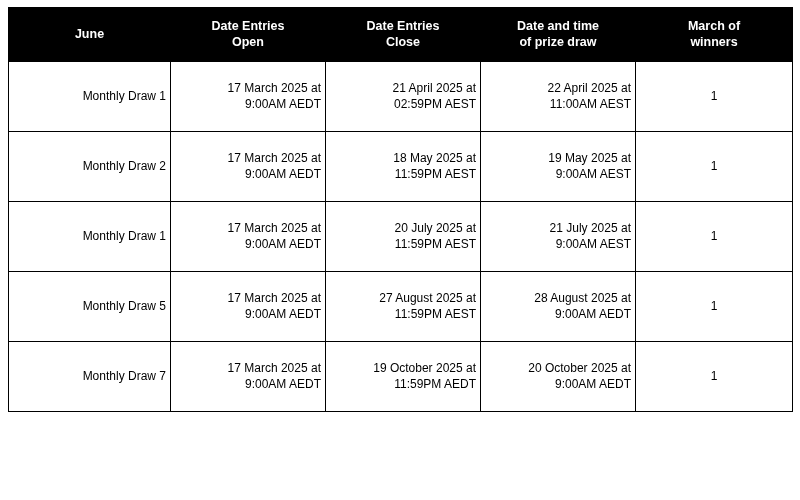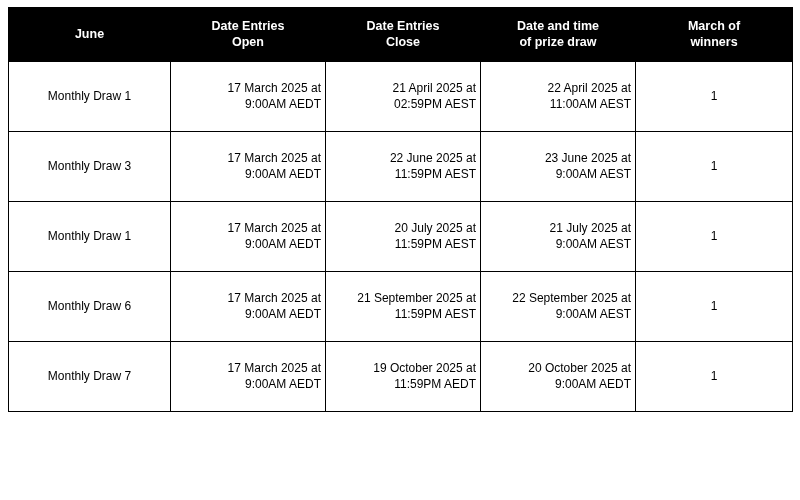--- a/index.html
+++ b/index.html
@@ -48,21 +48,21 @@
     font-size: 12px;
     line-height: 1.3;
     text-align: right;
     vertical-align: middle;
     padding: 8px 4px;
     height: 53px;
     white-space: pre-line;
     background: #ffffff;
   }
   tbody td.col-draw {
-    text-align: center;
+    text-align: right;
   }
   tbody td.col-winners {
     text-align: center;
   }
 </style>
 </head>
 <body>
 
 <div class="table-wrap">
   <table class="draw-table">
@@ -91,47 +91,47 @@
         <td class="col-draw">Monthly Draw 1</td>
         <td>17 March 2025 at
 9:00AM AEDT</td>
         <td>21 April 2025 at
 02:59PM AEST</td>
         <td>22 April 2025 at
 11:00AM AEST</td>
         <td class="col-winners">1</td>
       </tr>
       <tr>
-        <td class="col-draw">Monthly Draw 3</td>
+        <td class="col-draw">Monthly Draw 2</td>
         <td>17 March 2025 at
 9:00AM AEDT</td>
-        <td>22 June 2025 at
+        <td>18 May 2025 at
 11:59PM AEST</td>
-        <td>23 June  2025 at
+        <td>19 May 2025 at
 9:00AM AEST</td>
         <td class="col-winners">1</td>
       </tr>
       <tr>
         <td class="col-draw">Monthly Draw 1</td>
         <td>17 March 2025 at
 9:00AM AEDT</td>
         <td>20 July 2025 at
 11:59PM AEST</td>
         <td>21 July 2025 at
 9:00AM AEST</td>
         <td class="col-winners">1</td>
       </tr>
       <tr>
-        <td class="col-draw">Monthly Draw 6</td>
+        <td class="col-draw">Monthly Draw 5</td>
         <td>17 March 2025 at
 9:00AM AEDT</td>
-        <td>21 September 2025 at
+        <td>27 August 2025 at
 11:59PM AEST</td>
-        <td>22 September 2025 at
-9:00AM AEST</td>
+        <td>28 August 2025 at
+9:00AM AEDT</td>
         <td class="col-winners">1</td>
       </tr>
       <tr>
         <td class="col-draw">Monthly Draw 7</td>
         <td>17 March 2025 at
 9:00AM AEDT</td>
         <td>19 October 2025 at
 11:59PM AEDT</td>
         <td>20 October 2025 at
 9:00AM AEDT</td>

